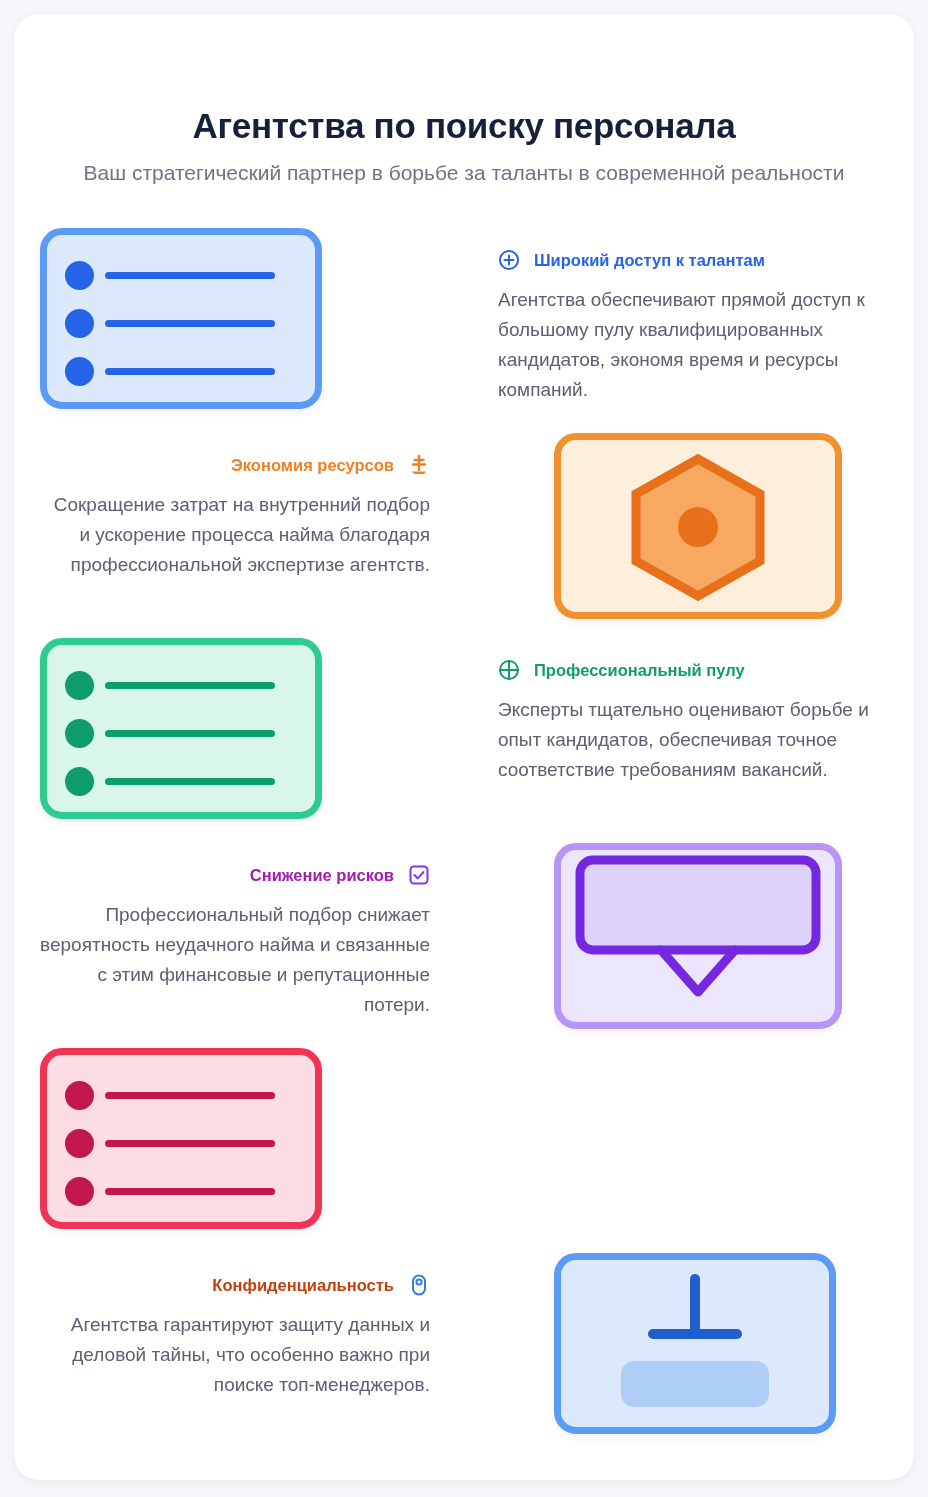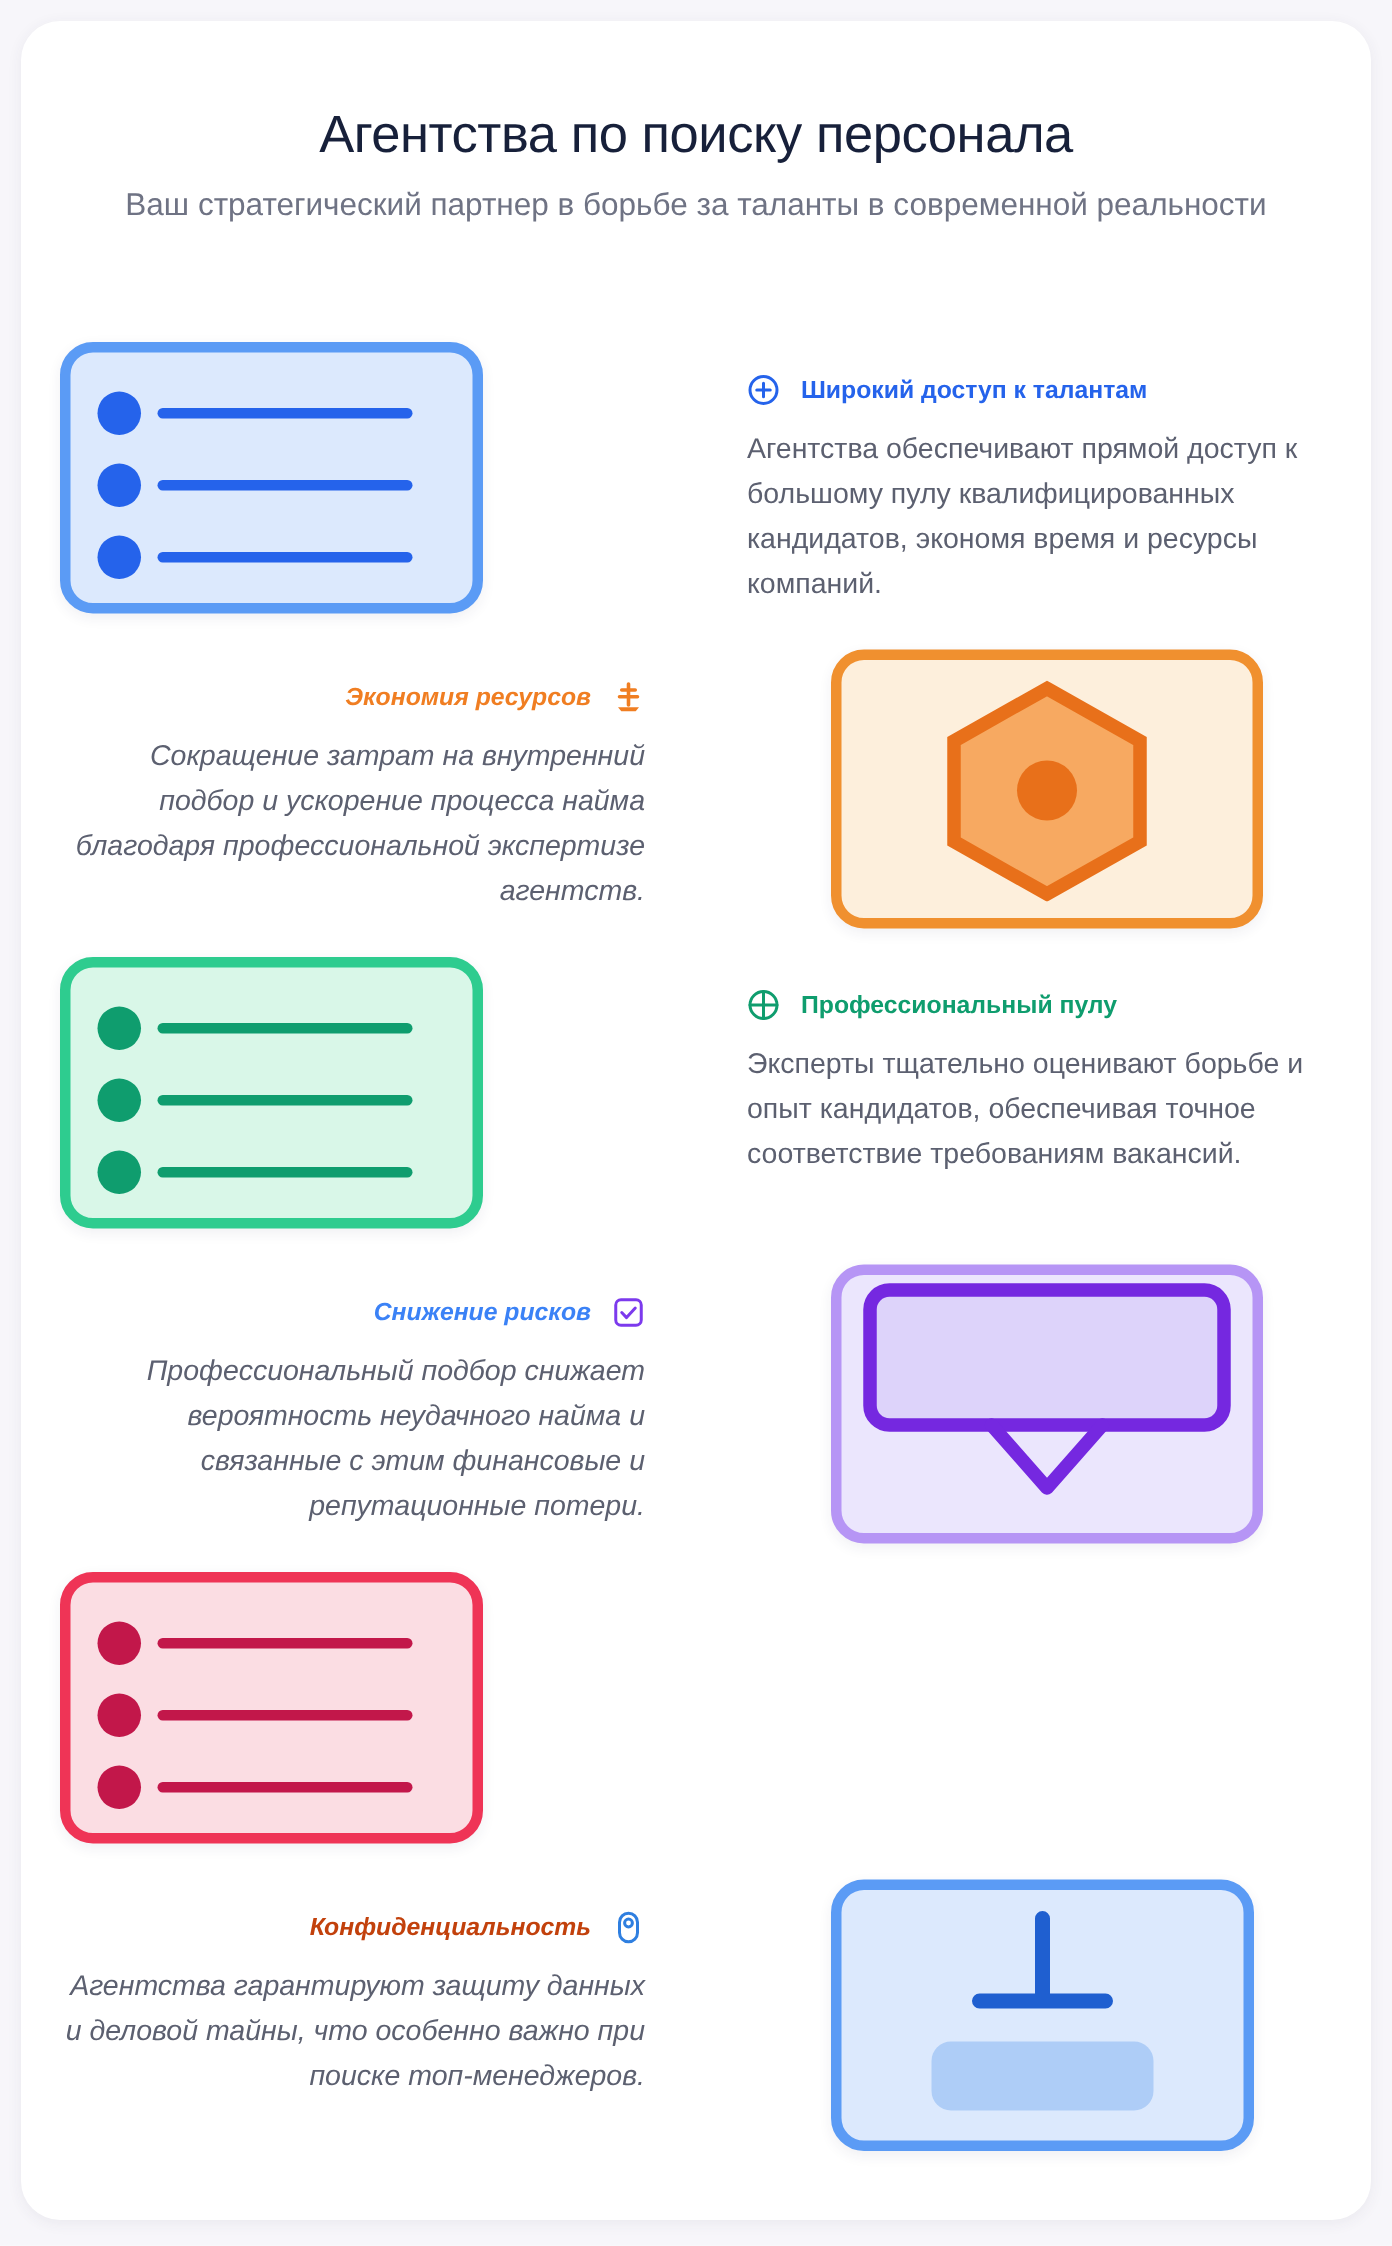--- a/index.html
+++ b/index.html
@@ -14,37 +14,37 @@
     left: 14px; top: 14px;
     width: 900px; height: 1466px;
     background: #ffffff;
     border-radius: 26px;
     box-shadow: 0 2px 10px rgba(60,50,90,0.07);
     overflow: hidden;
   }
   
   #header { padding-top: 56px; text-align: center; }
   #title {
-    font-size: 35px; font-weight: normal;
-    color: #17203a; letter-spacing: -0.3px;
+    font-size: 35px; font-weight: bold;
+    color: #17203a; letter-spacing: -0.3px; margin-top: 36px;
   }
   #subtitle {
     margin-top: 15px;
     font-size: 21px; color: #6f7384;
   }
   
   .row {
     position: absolute;
     left: 0; width: 752px; height: 205px;
   }
   .col {
     position: absolute; top: 0;
     width: 430px; height: 205px;
   }
-  .col.left  { left: 16px; font-style: italic; }
+  .col.left  { left: 16px; }
   .col.right { left: 454px; }
 
   
   .textblock {
     position: absolute; top: 30px;
     width: 400px;
   }
   .textblock.alignleft  { left: 30px;  text-align: left; }
   .textblock.alignright { left: 0px;   text-align: right; }
 
@@ -178,21 +178,21 @@
             <div class="listrow" style="top:122px">
               <div class="dot" style="background:#0f9d6e"></div>
               <div class="bar" style="background:#0f9d6e"></div>
             </div>
           </div>
         </div>
       </div>
       <div class="row" style="top: 820px;">
         <div class="col left">
           <div class="textblock alignright">
-            <div class="heading" style="color:#3b82f6">
+            <div class="heading" style="color:#a21caf">
               <span class="htext">Снижение рисков</span>
               <svg class="hicon" width="22" height="22" viewBox="0 0 22 22">
                 <rect x="2.5" y="2.5" width="17" height="17" rx="3.5" stroke="#7c3aed" fill="none" stroke-width="2" stroke-linecap="round" stroke-linejoin="round"></rect>
                 <path d="M6.5 11l3.2 3.4L15.5 8" stroke="#7c3aed" fill="none" stroke-width="2" stroke-linecap="round" stroke-linejoin="round"></path>
               </svg>
             </div>
             <div class="body">Профессиональный подбор снижает вероятность неудачного найма и связанные с этим финансовые и репутационные потери.</div>
           </div>
         </div>
         <div class="col right">

